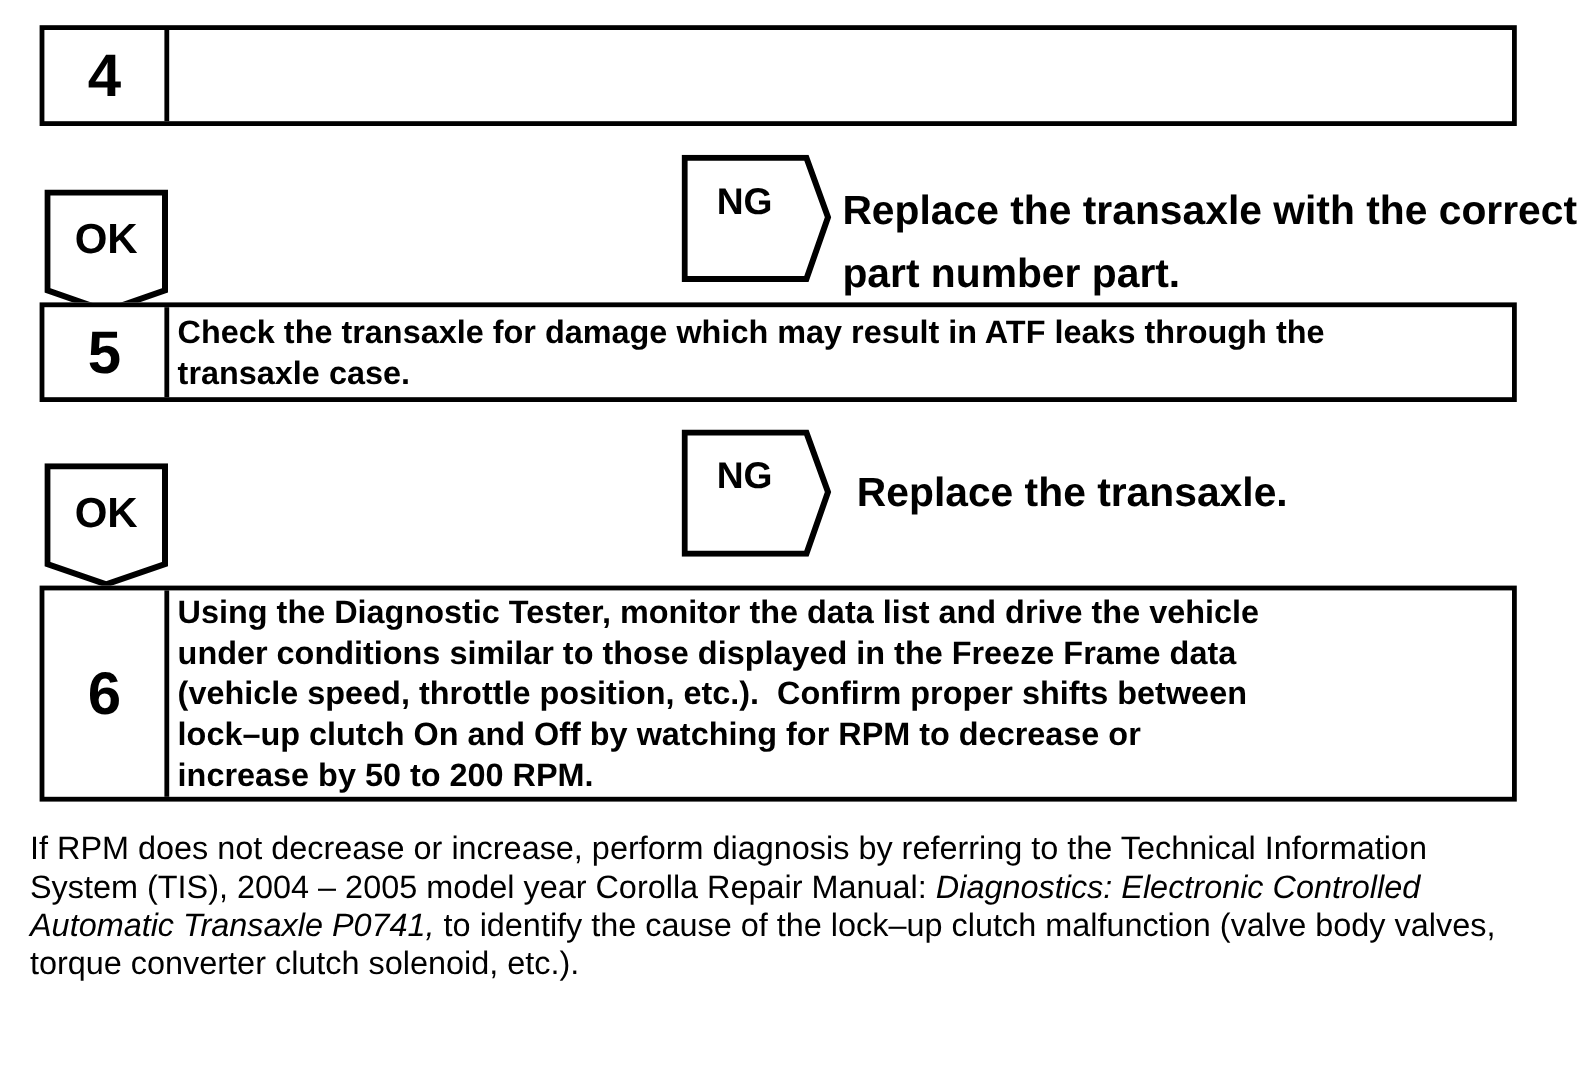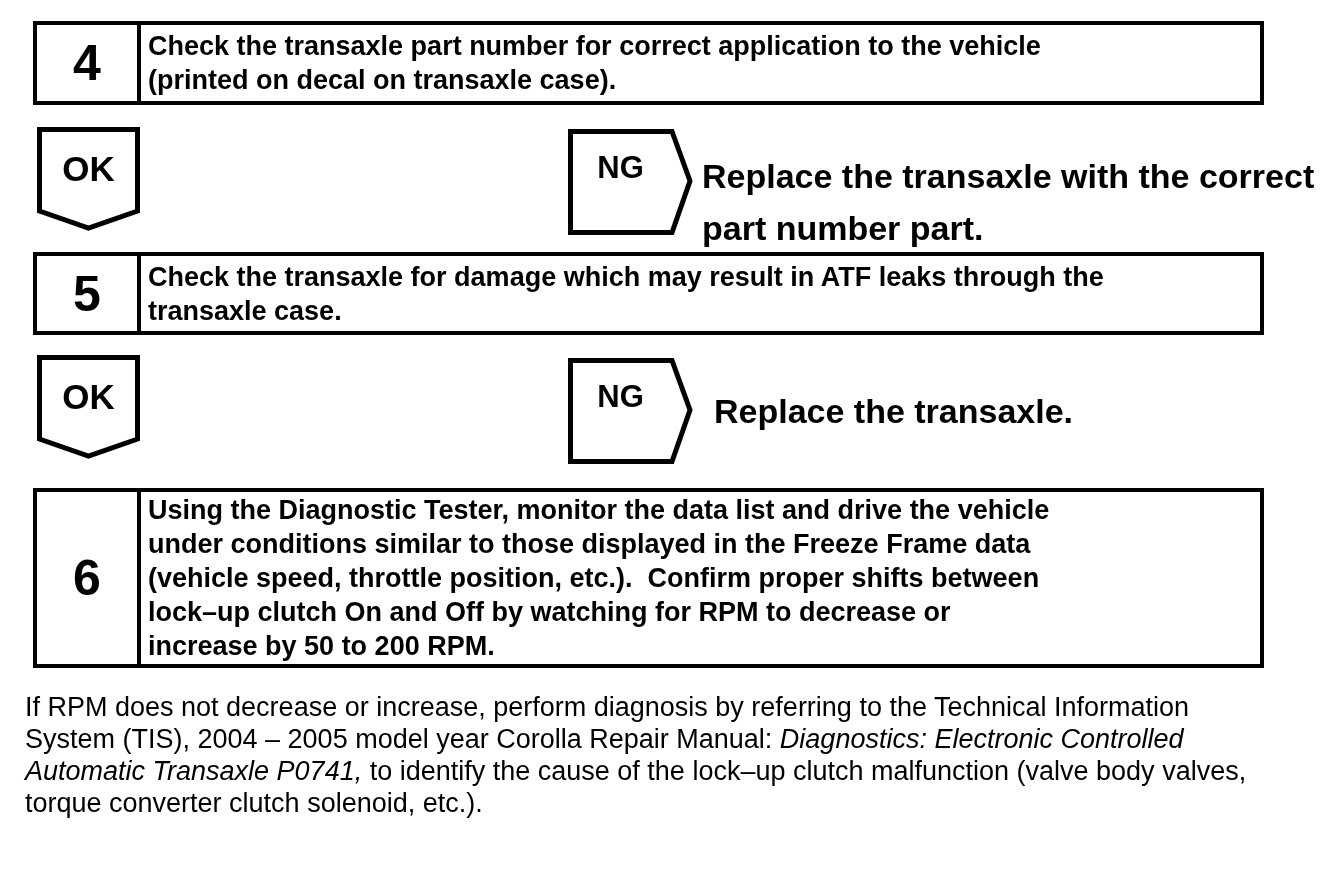--- a/index.html
+++ b/index.html
@@ -16,21 +16,21 @@
     flex:0 0 100px; width:100px; border-right:4px solid #000;
     display:flex; align-items:center; justify-content:center;
     font-weight:700; font-size:50px;
   }
   .step-text-cell {
     flex:1; display:flex; align-items:center; padding-left:7px;
     font-weight:700; font-size:27px; line-height:34px;
   }
   .step-text-cell span { white-space:pre; }
 
-  .ok-marker { position:absolute; left:37px; width:82px; height:104px; }
+  .ok-marker { position:absolute; left:37px; width:82px; height:104px;margin-top:31px; }
   .ok-marker svg { position:absolute; left:0; top:0; }
   .ok-label {
     position:absolute; left:0; top:0; width:103px; height:84px;
     display:flex; align-items:center; justify-content:center;
     font-weight:700; font-size:35px;
   }
 
   .ng-marker { position:absolute; left:568px; width:125px; height:106px; }
   .ng-marker svg { position:absolute; left:0; top:0; }
   .ng-label {
@@ -52,24 +52,20 @@
   }
   .footer .it { font-style:italic; }
 </style>
 </head>
 <body>
 
 <div class="page">
 
   <div class="step-box" style="top:21px;height:84px">
     <div class="step-num">4</div>
-    <div class="step-text-cell">
-      <span>Check the transaxle part number for correct application to the vehicle
-(printed on decal on transaxle case).</span>
-    </div>
   </div>
 
   <div class="ok-marker" style="top:127px">
     <svg width="103" height="104" viewBox="0 0 103 104">
       <polygon points="2.5,2.5 100.5,2.5 100.5,84 51.5,101 2.5,84" fill="#ffffff" stroke="#000000" stroke-width="5" stroke-linejoin="miter"></polygon>
     </svg>
     <div class="ok-label">OK</div>
   </div>
 
   <div class="ng-marker" style="top:129px">

